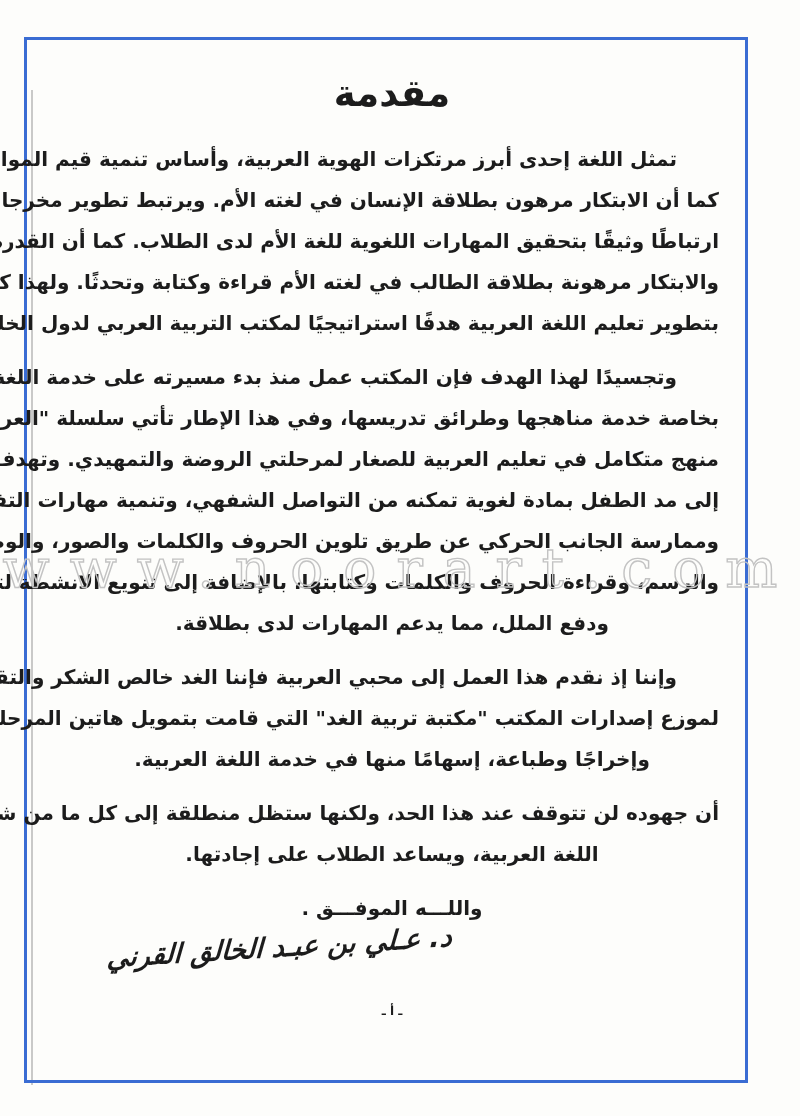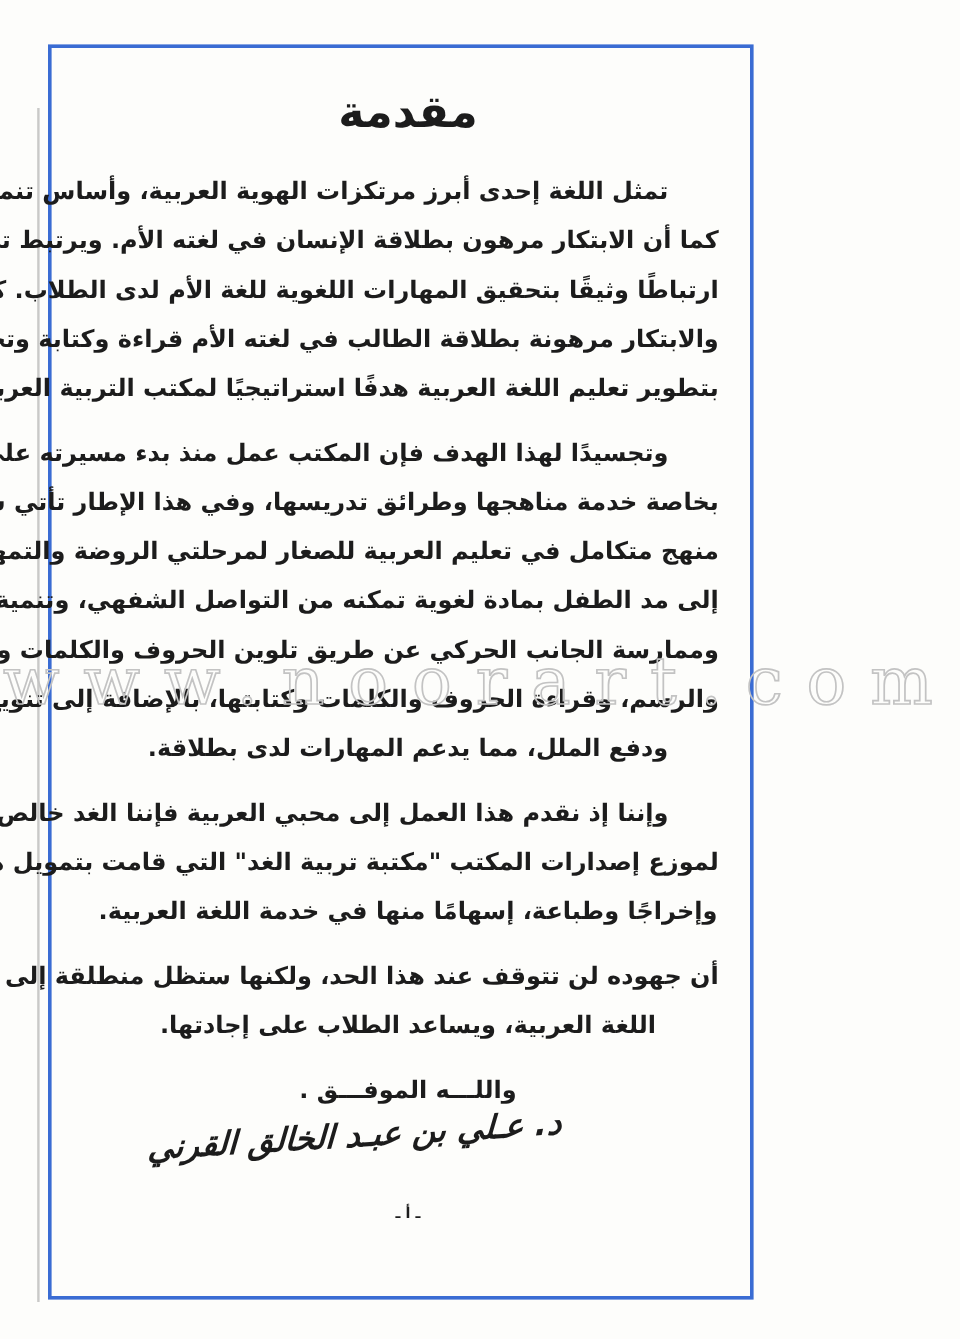--- a/index.html
+++ b/index.html
@@ -12,22 +12,22 @@
     color: #1c1c1c;
     overflow: hidden;
   }
   
   .gutter-line {
     position: absolute; left: 31px; top: 90px;
     width: 2px; height: 995px;
     background: #8a8a8a; opacity: .45;
   }
   .frame {
-    position: absolute; left: 40px; top: 37px;
-    width: 588px; height: 1046px;
+    position: absolute; left: 24px; top: 37px;
+    width: 724px; height: 1046px;
     border: 3px solid #3a6cd3;
     direction: rtl;
     padding: 0 26px 0 38px;
     background: transparent;
     z-index: 1;
   }
   .title {
     text-align: center;
     font-size: 37px; font-weight: bold;
     margin-top: 32px; margin-bottom: 24px;

